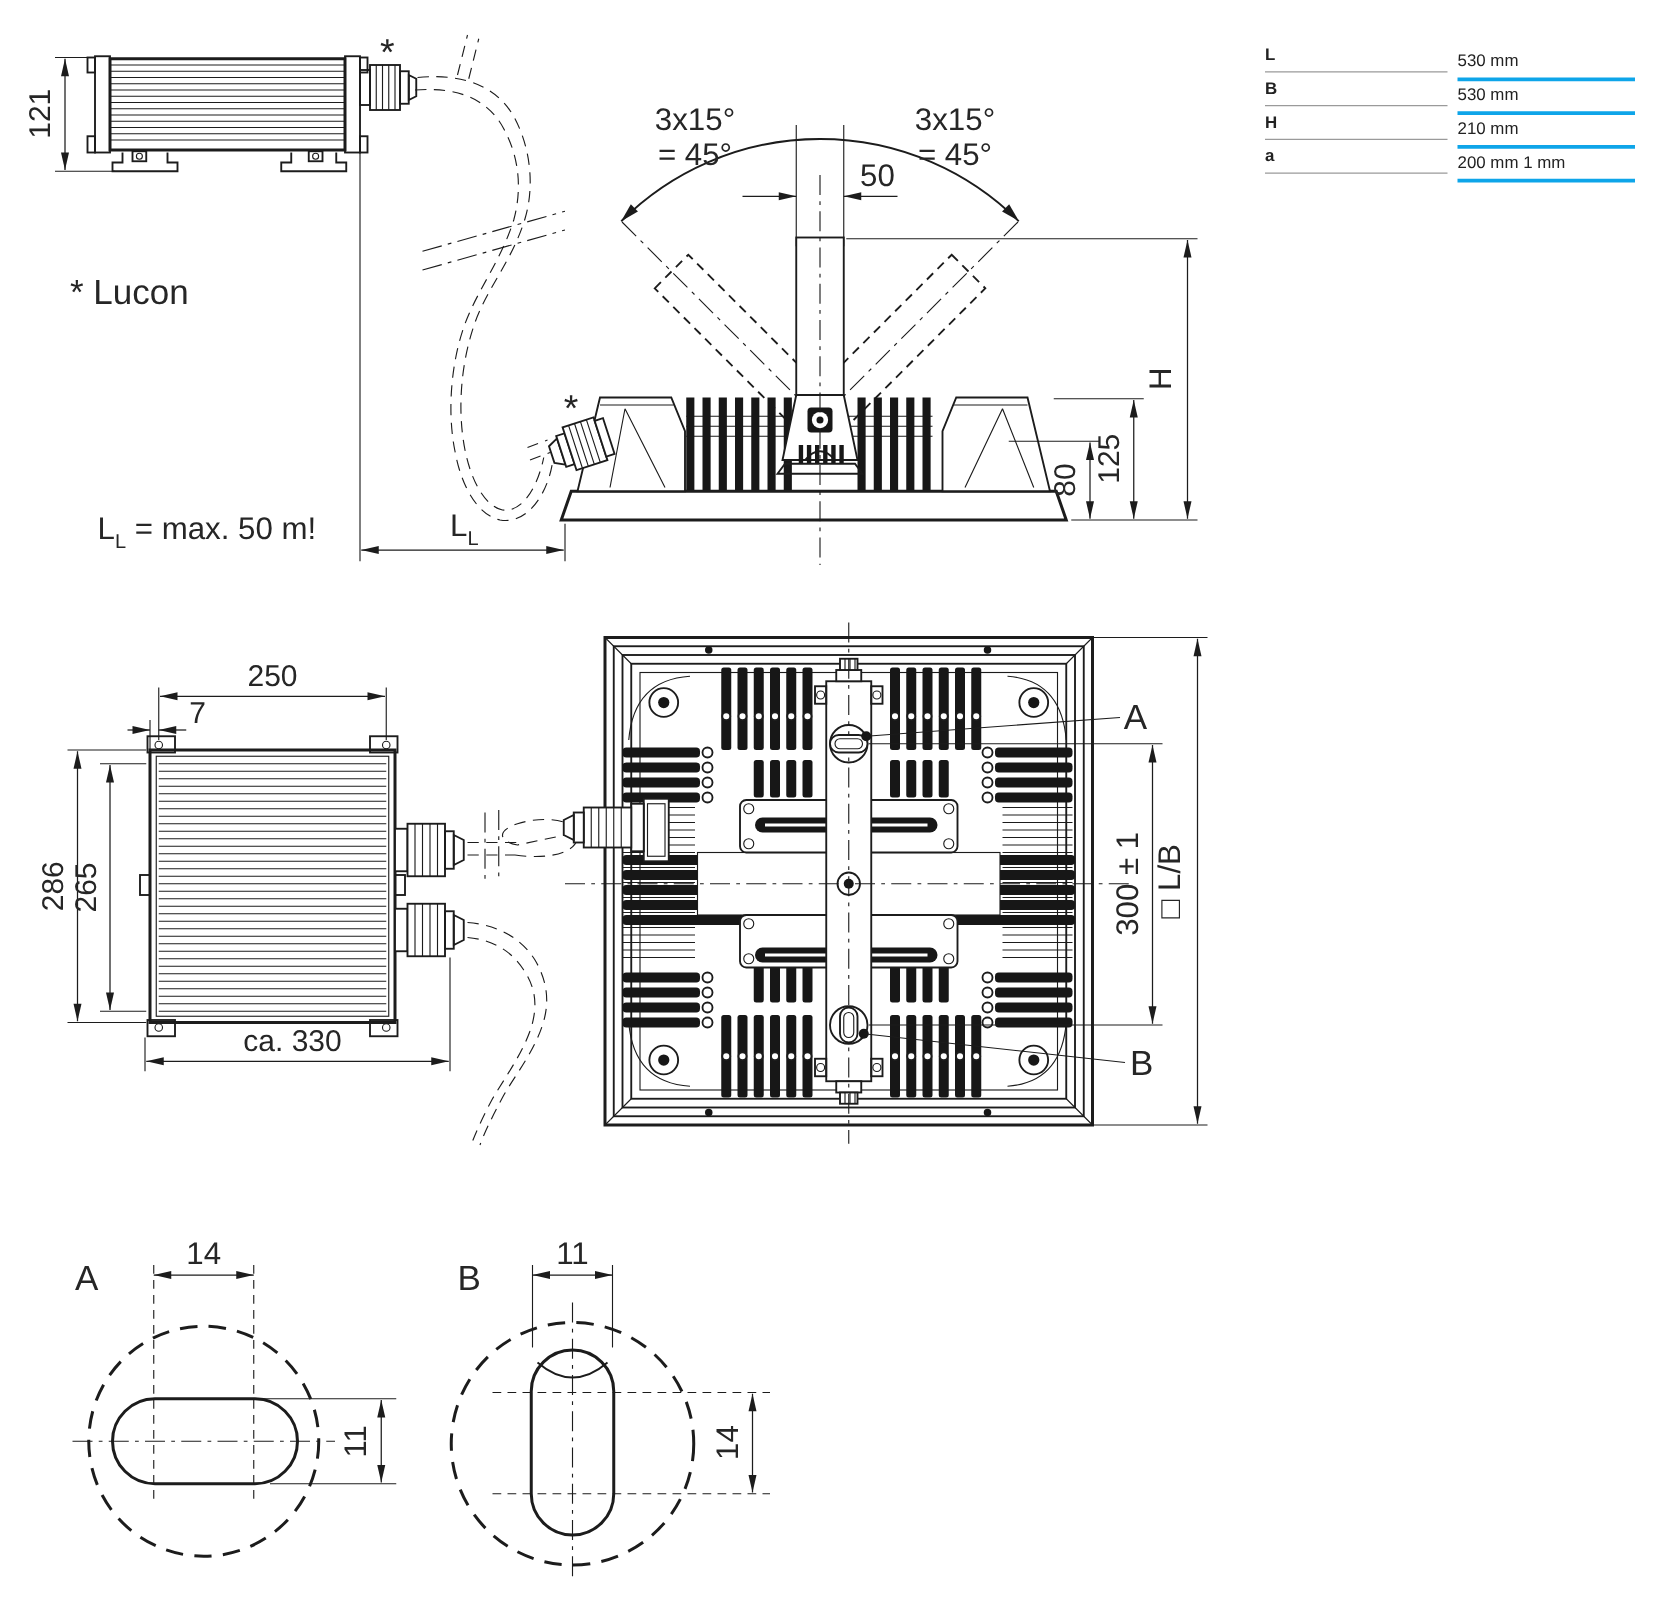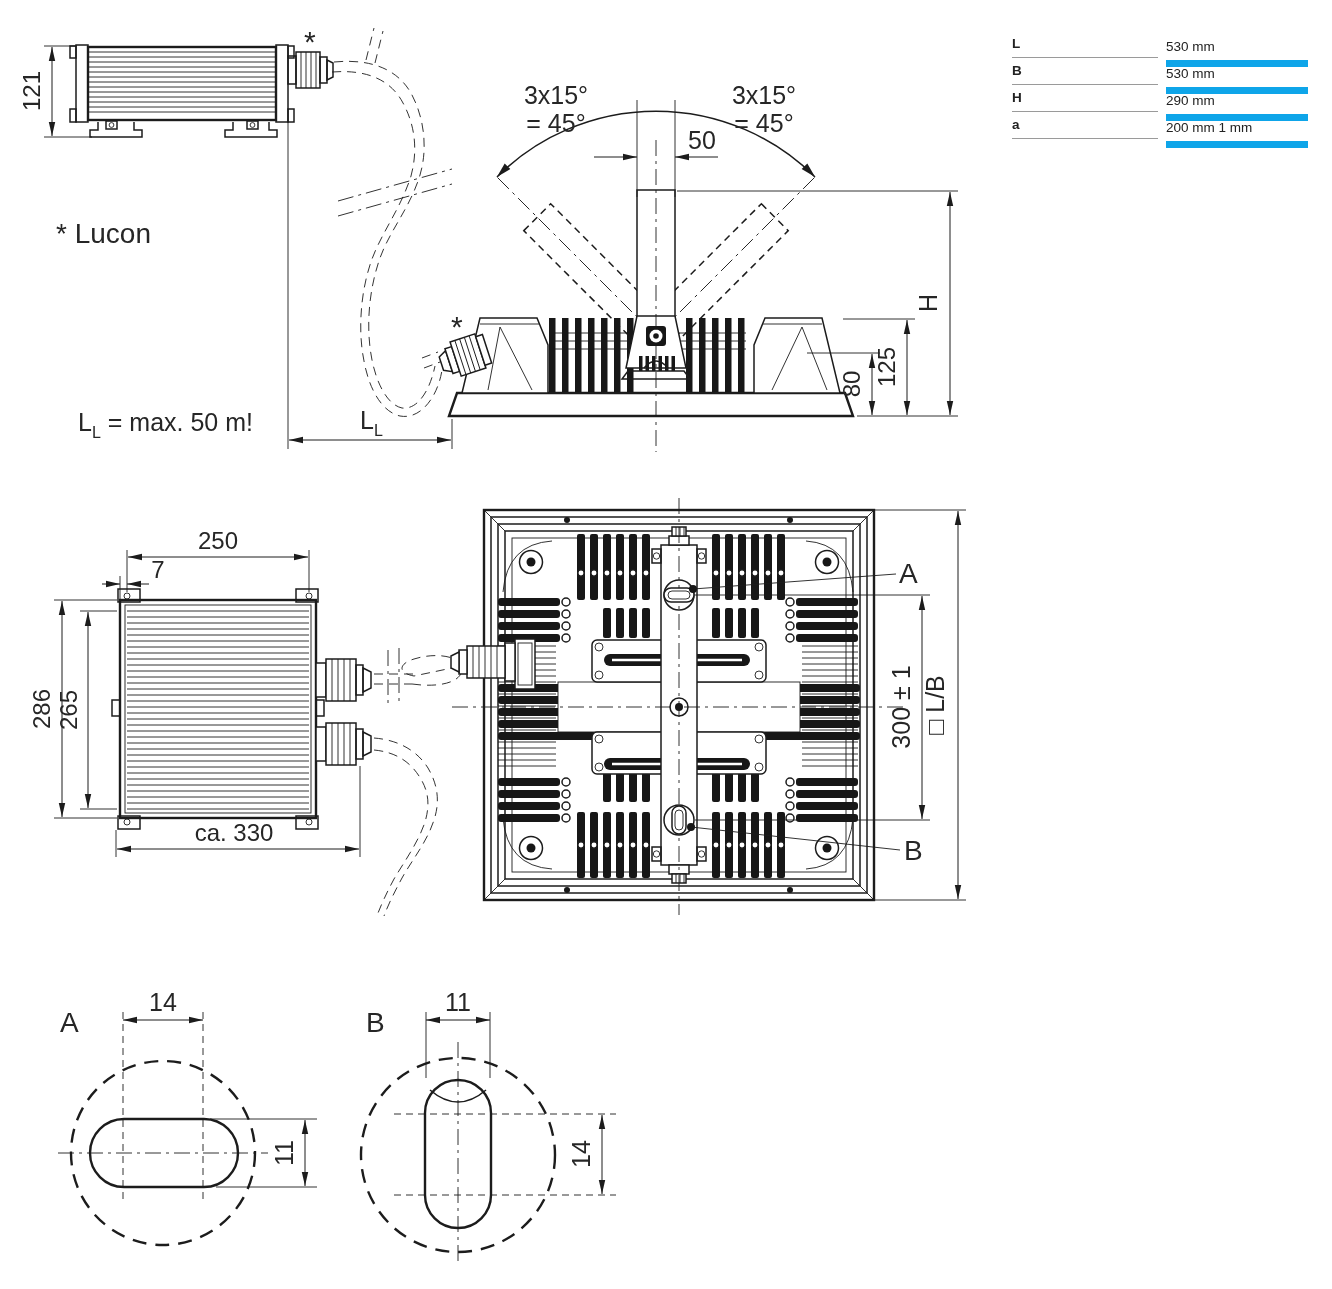--- a/index.html
+++ b/index.html
@@ -14,21 +14,21 @@
   .dim{stroke:#1c1c1c;stroke-width:1;fill:none;}
   .dash{stroke-dasharray:9 6;}
   .dashsm{stroke-dasharray:7 5;}
   .dashdot{stroke-dasharray:16 5 3 5;}
   .circdash{stroke-dasharray:14 9;}
   .fin{fill:#171717;stroke:none;}
   .wh{fill:#ffffff;}
   .spec{position:absolute;left:1012px;top:30px;width:296px;font-size:13.5px;color:#222;}
   .spec-row{display:flex;height:27px;align-items:center;}
   .spec-k{width:146px;font-weight:bold;border-bottom:1px solid #9a9a9a;height:100%;display:flex;align-items:center;}
-  .spec-v{flex:1;margin-left:8px;border-bottom:7px solid #0ea5e9;height:100%;display:flex;align-items:center;margin-top:12px;}
+  .spec-v{flex:1;margin-left:8px;border-bottom:3px solid #0ea5e9;height:100%;display:flex;align-items:center;margin-top:12px;}
 </style>
 </head>
 <body>
 
 <div id="stage">
 
 <svg width="1332" height="1289" viewBox="0 0 1332 1289">
   <defs>
     <marker id="ar" markerUnits="userSpaceOnUse" markerWidth="15" markerHeight="8" refX="14.5" refY="4" orient="auto-start-reverse">
       <path d="M0.5,0.8 L14.5,4 L0.5,7.2 Z" fill="#1c1c1c"></path>
@@ -507,21 +507,21 @@
   <div class="spec-row">
     <div class="spec-k">L</div>
     <div class="spec-v">530 mm</div>
   </div>
   <div class="spec-row">
     <div class="spec-k">B</div>
     <div class="spec-v">530 mm</div>
   </div>
   <div class="spec-row">
     <div class="spec-k">H</div>
-    <div class="spec-v">290 mm</div>
+    <div class="spec-v">210 mm</div>
   </div>
   <div class="spec-row">
     <div class="spec-k">a</div>
     <div class="spec-v">200 mm 1 mm</div>
   </div>
 </div>
 
 </div>
 
 </body></html>

